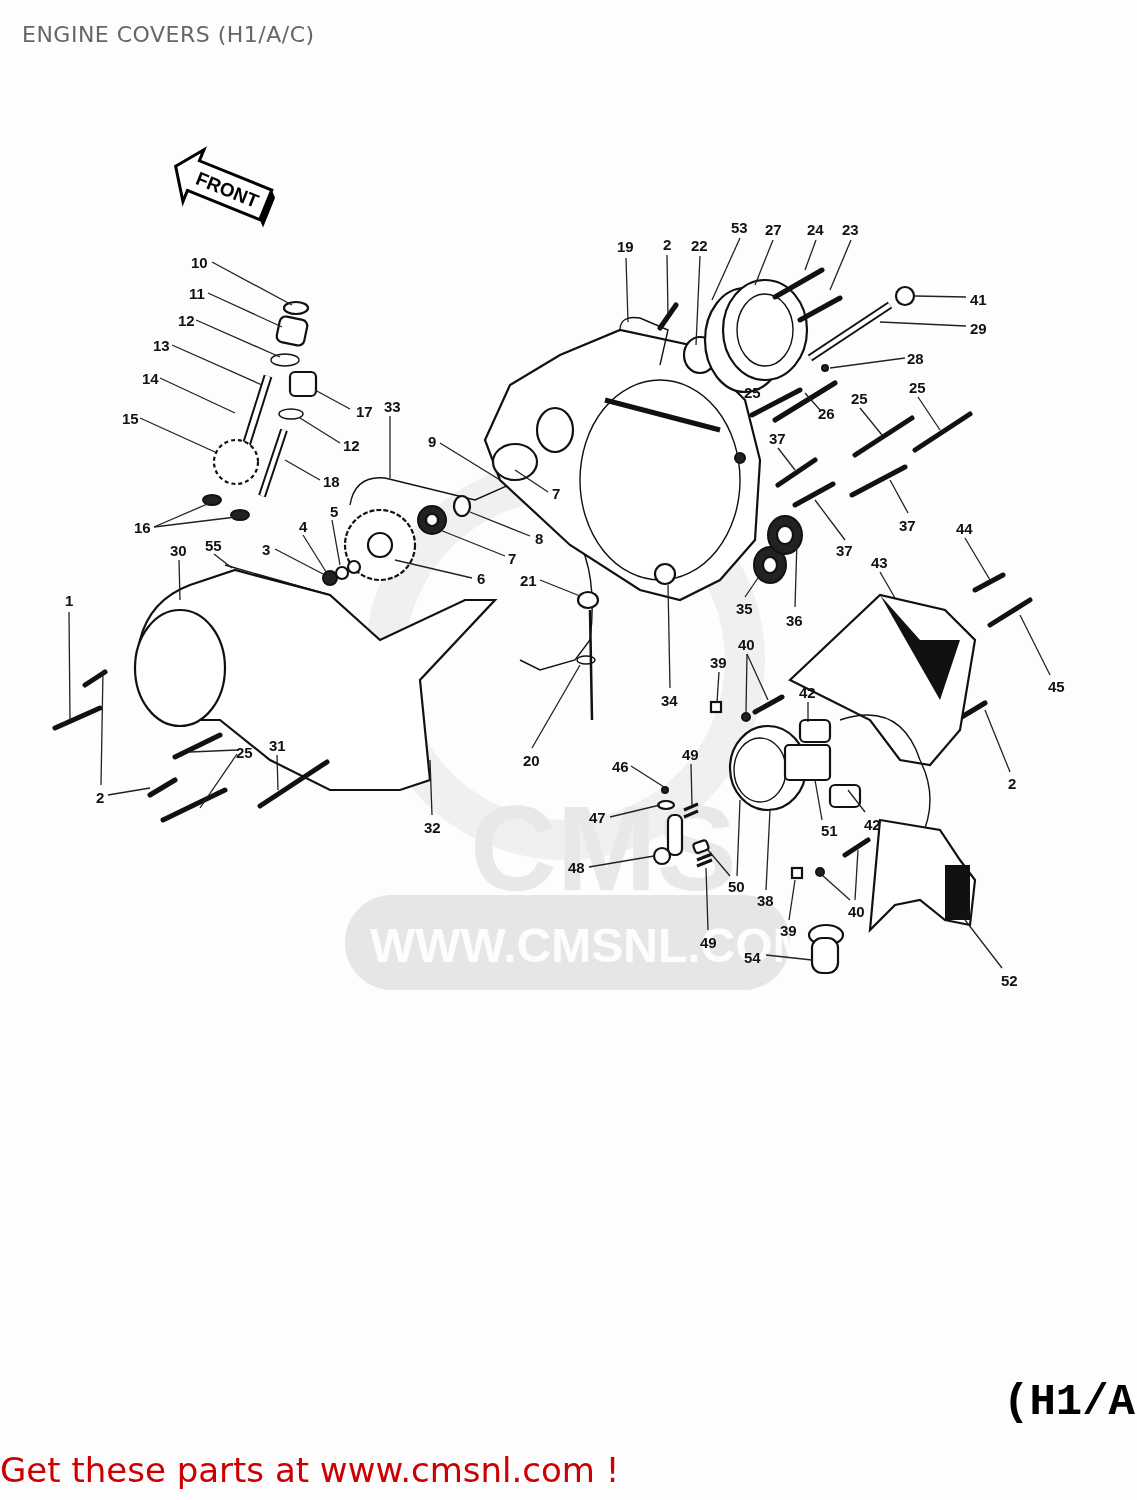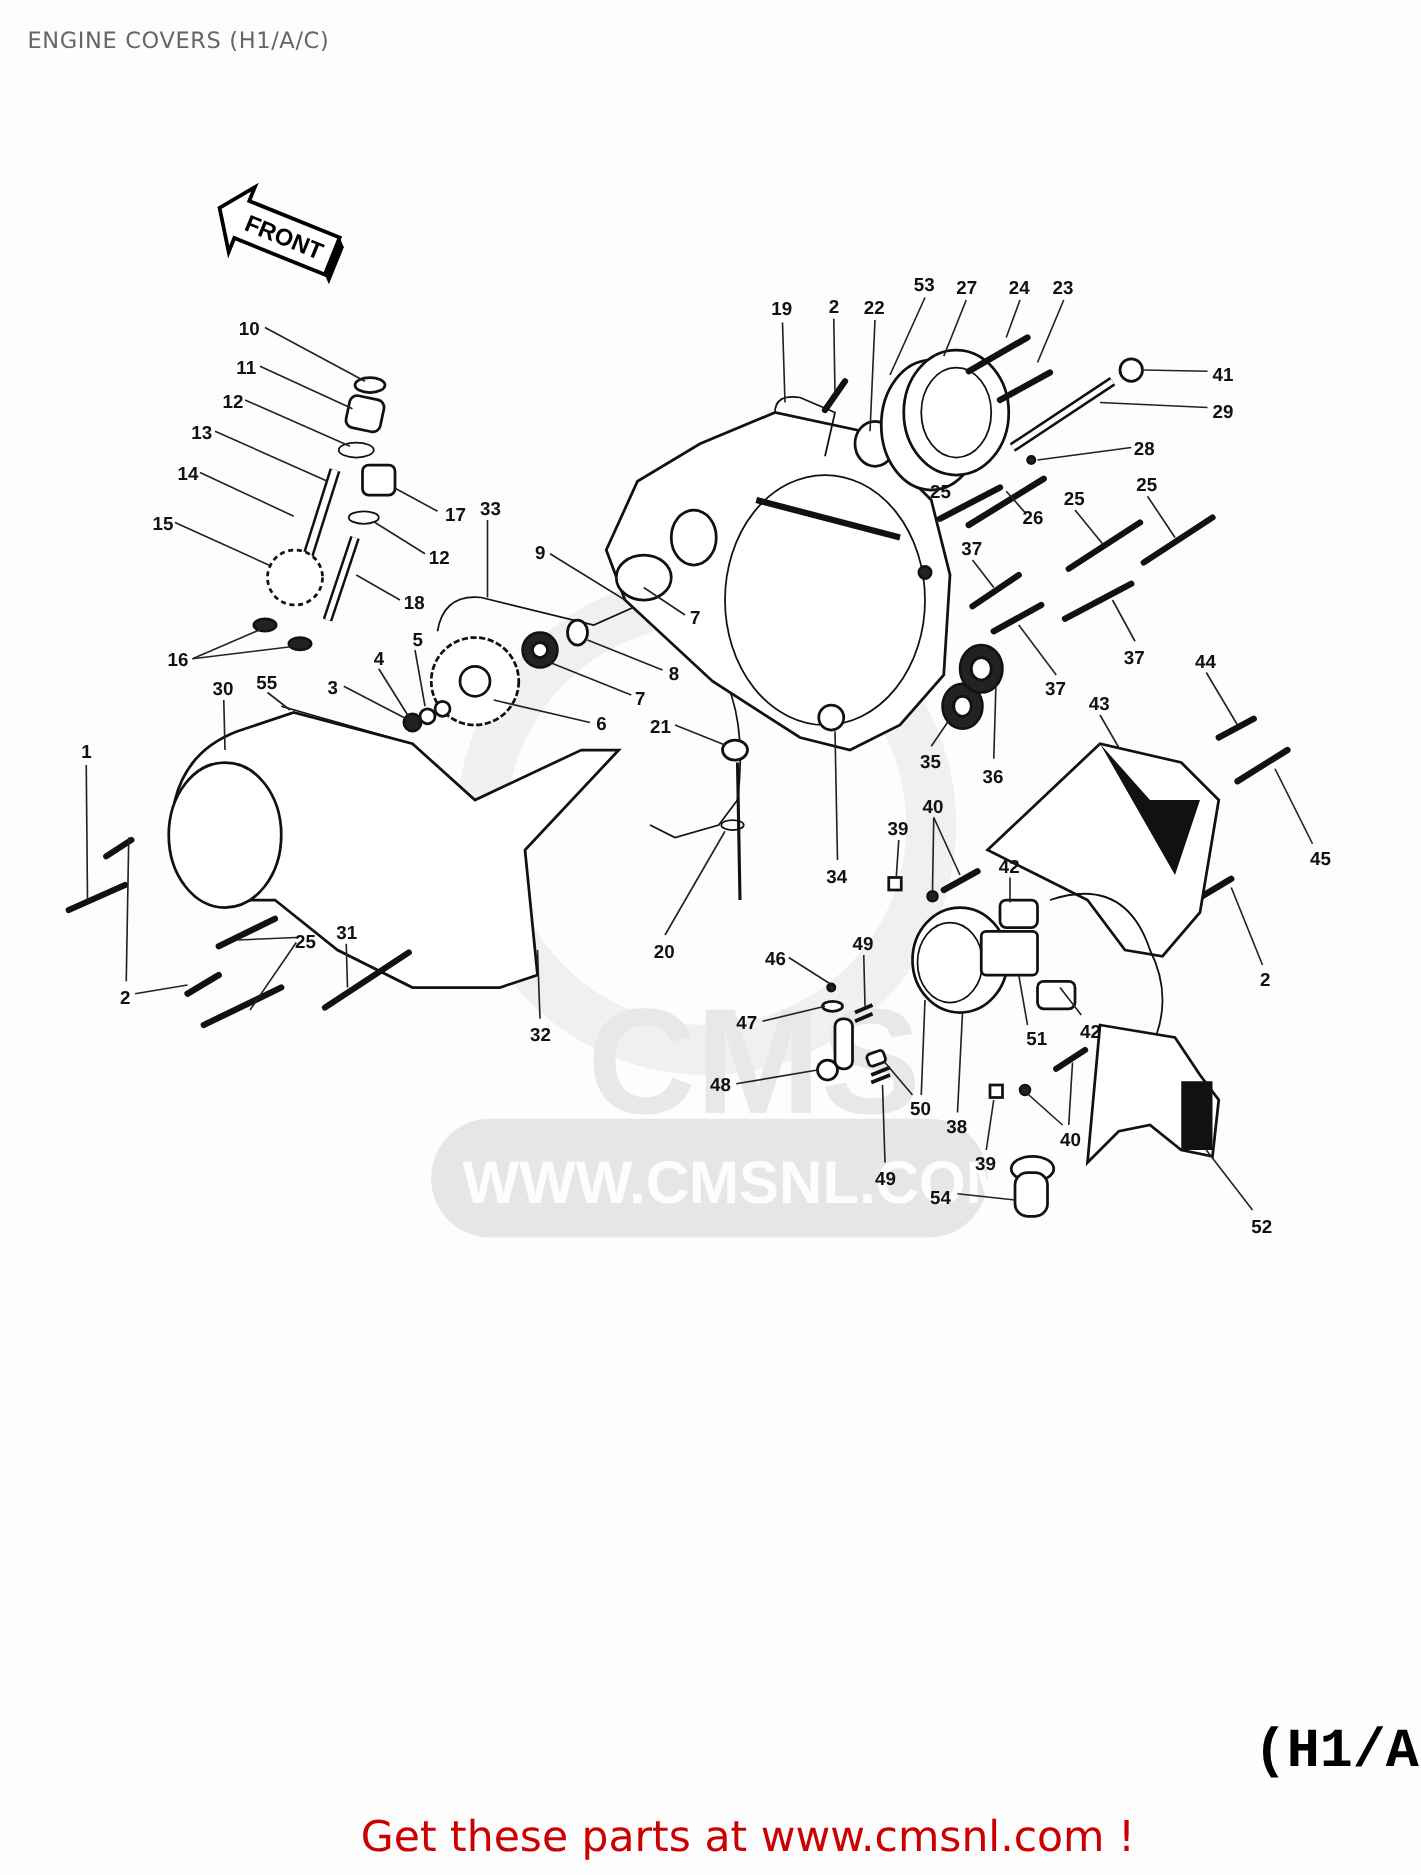--- a/index.html
+++ b/index.html
@@ -1,27 +1,27 @@
 <!DOCTYPE html>
 <html><head>
 <meta charset="utf-8">
 <style>
   html, body { margin: 0; padding: 0; background: #fdfdfd; }
   body { width: 1137px; height: 1500px; position: relative; overflow: hidden; font-family: "DejaVu Sans", sans-serif; }
-  .title { position: absolute; left: 22px; top: 22px; font-size: 18px; color: #666666; letter-spacing: 0.5px; }
+  .title { position: absolute; left: 22px; top: 22px; font-size: 22px; color: #666666; letter-spacing: 0.5px; }
   .diagram { position: absolute; left: 0; top: 0; width: 1137px; height: 1500px; }
   .lbl { font-family: "Liberation Sans", sans-serif; font-weight: bold; font-size: 15px; fill: #111; transform-origin: center; }
   .lead { stroke: #222; stroke-width: 1.3; fill: none; }
   .part { stroke: #111; stroke-width: 2.2; fill: #fff; }
   .part-dark { stroke: #111; stroke-width: 2; fill: #222; }
   .thin { stroke: #111; stroke-width: 1.4; fill: none; }
   .wm { fill: #e6e6e6; }
   .wm-text { font-family: "Liberation Sans", sans-serif; font-weight: bold; font-size: 48px; fill: #fdfdfd; }
   .model-badge { position: absolute; left: 1003px; top: 1377px; font-family: Liberation Mono, monospace; font-weight: bold; font-size: 44px; color: #000; white-space: nowrap; }
-  .footer { position: absolute; left: 0; width: 908px; top: 1450px; text-align: right; font-family: "DejaVu Sans", sans-serif; font-size: 34px; color: #cc0000; }
+  .footer { position: absolute; left: 0; width: 908px; top: 1450px; text-align: left; font-family: "DejaVu Sans", sans-serif; font-size: 34px; color: #cc0000; }
 </style>
 </head>
 <body>
 
 <div class="title">ENGINE COVERS (H1/A/C)</div>
 
 <svg class="diagram" viewBox="0 0 1137 1500" xmlns="http://www.w3.org/2000/svg">
 
   <g>
     <circle class="wm" cx="565" cy="660" r="200" opacity="0.55"></circle>

